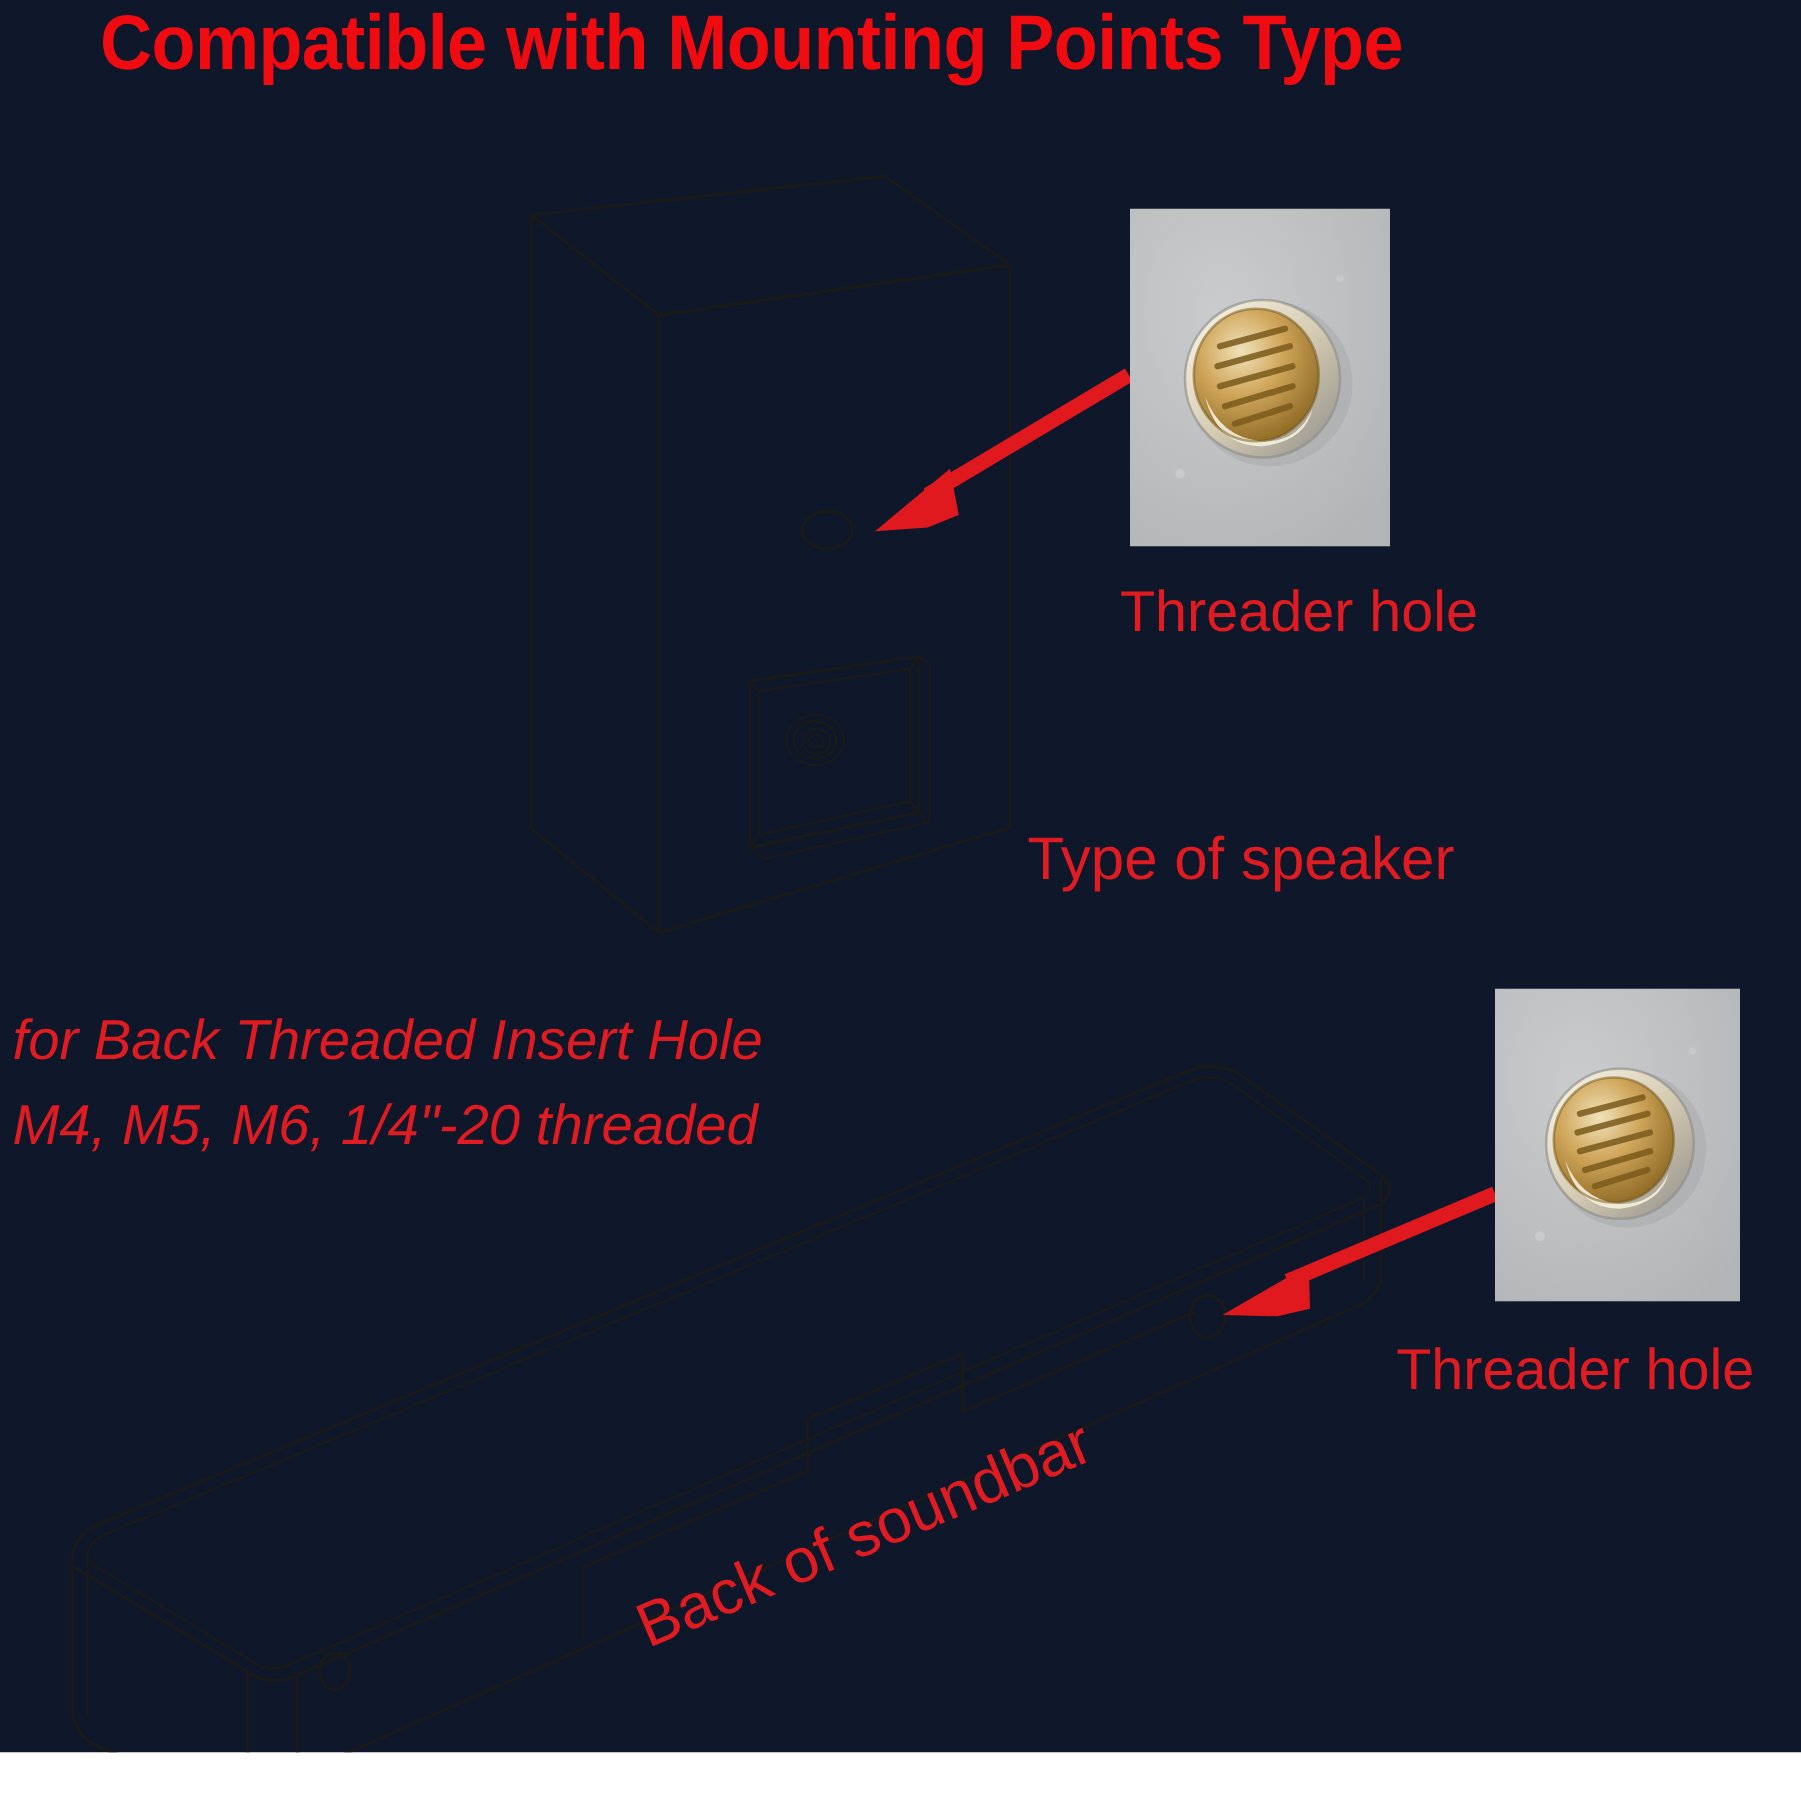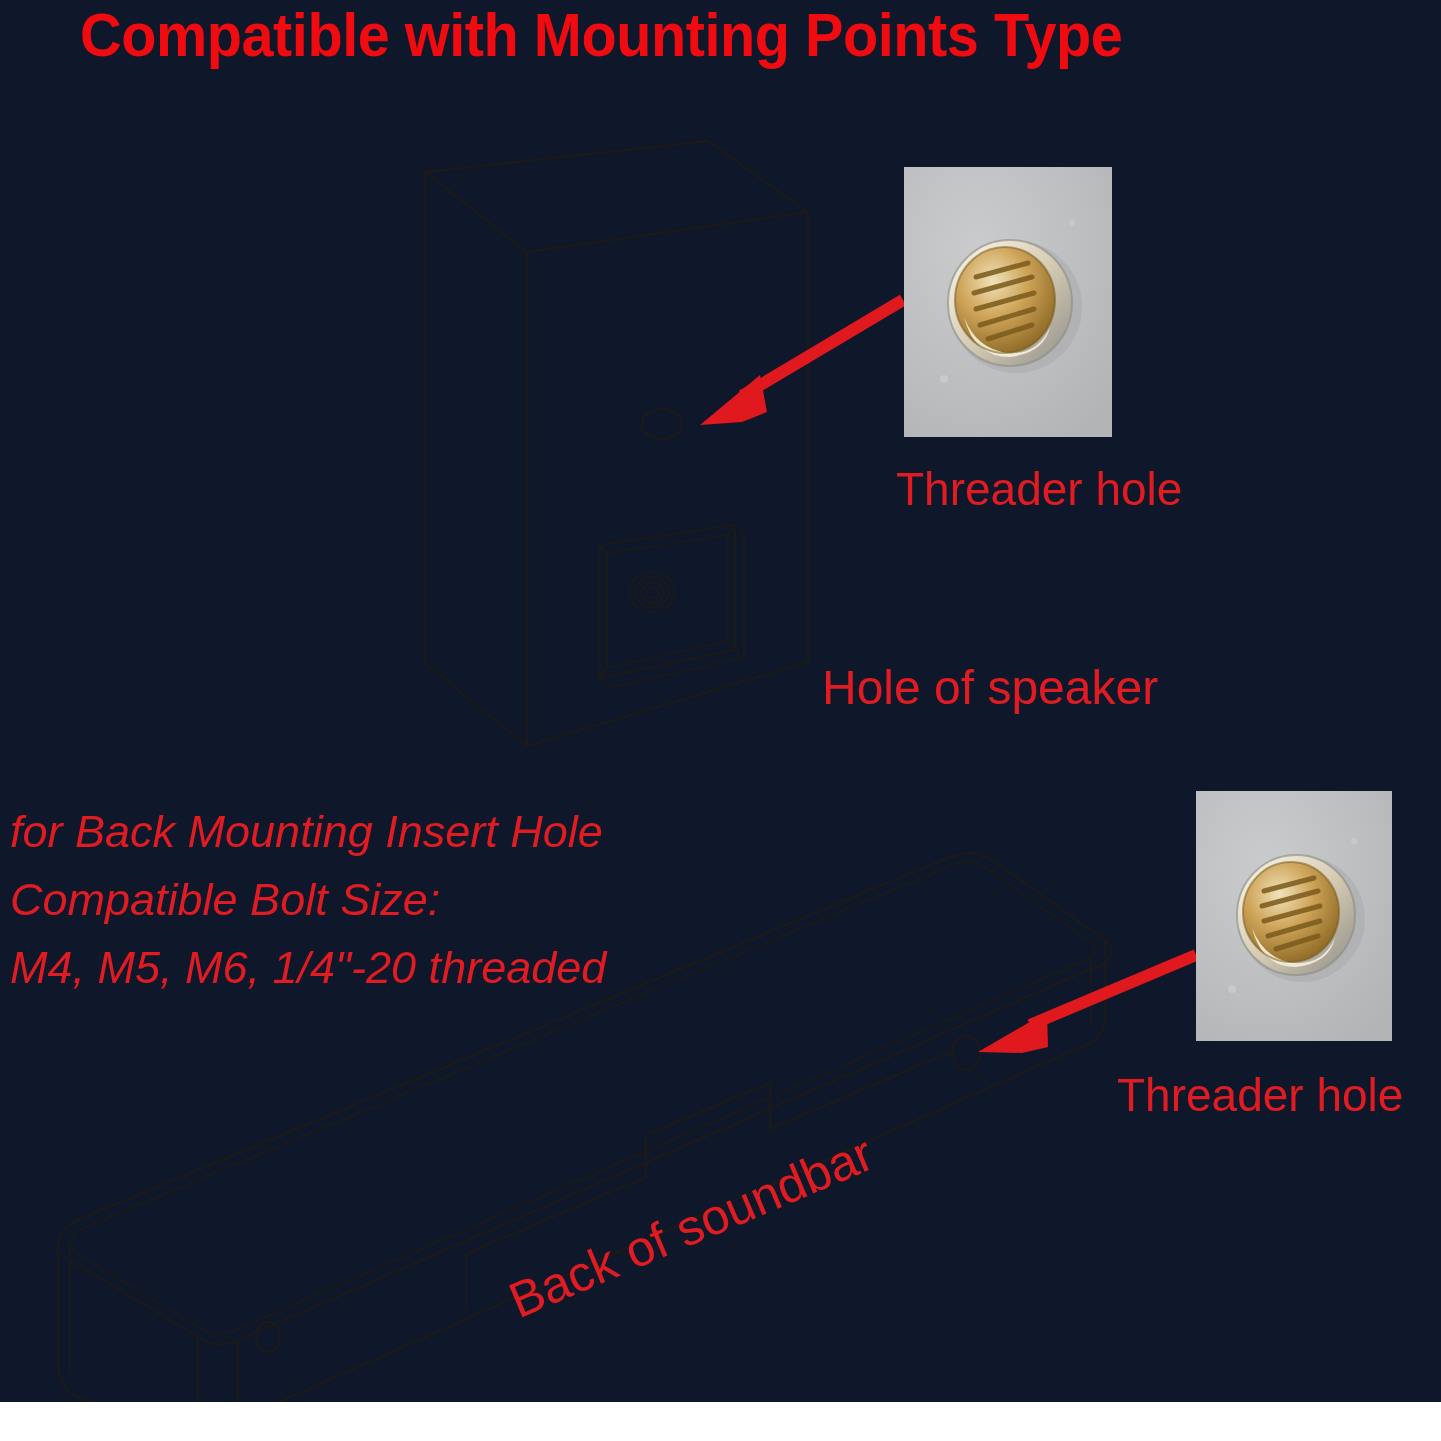--- a/index.html
+++ b/index.html
@@ -268,25 +268,24 @@
       <path d="M 56,137 Q 68,168 98,172 Q 127,174 139,147 Q 133,172 100,176 Q 66,176 56,137 Z" fill="#f6f0dd" opacity="0.9"></path>
       <ellipse cx="95" cy="121" rx="48" ry="50" fill="none" stroke="#6f5418" stroke-width="2" opacity="0.5"></ellipse>
       <ellipse cx="100" cy="124" rx="59" ry="60" fill="none" stroke="#8b8a85" stroke-width="2" opacity="0.6"></ellipse>
       <circle cx="36" cy="198" r="4" fill="#cdcfd0" opacity="0.7"></circle>
       <circle cx="158" cy="50" r="3" fill="#cacccd" opacity="0.7"></circle>
     </svg>
   </div>
 
   <div class="label-red" id="label-threader-top">Threader hole</div>
 
-  <div class="label-red" id="label-back-speaker">Hole of speaker</div>
+  <div class="label-red" id="label-back-speaker">Type of speaker</div>
 
   <div class="label-red" id="label-threader-bottom">Threader hole</div>
 
   <div class="label-red" id="label-back-soundbar">Back of soundbar</div>
 
   <div id="bolt-spec">
-    <div>for Back Mounting Insert Hole</div>
-    <div>Compatible Bolt Size:</div>
+    <div>for Back Threaded Insert Hole</div>
     <div>M4, M5, M6, 1/4"-20 threaded</div>
   </div>
 
 </div>
 
 </body></html>

